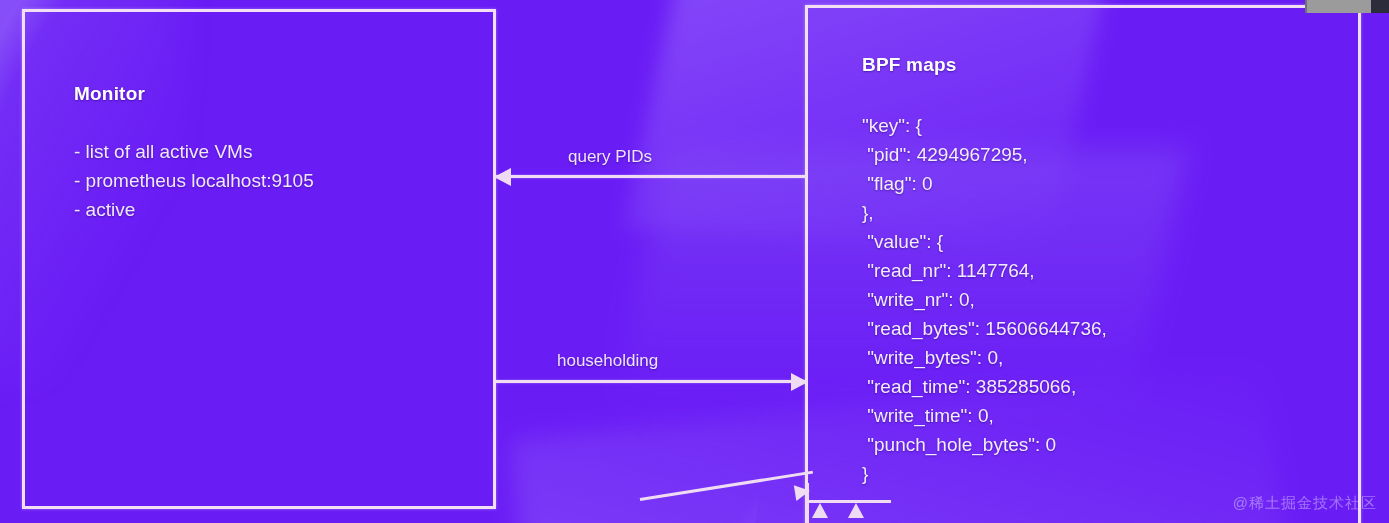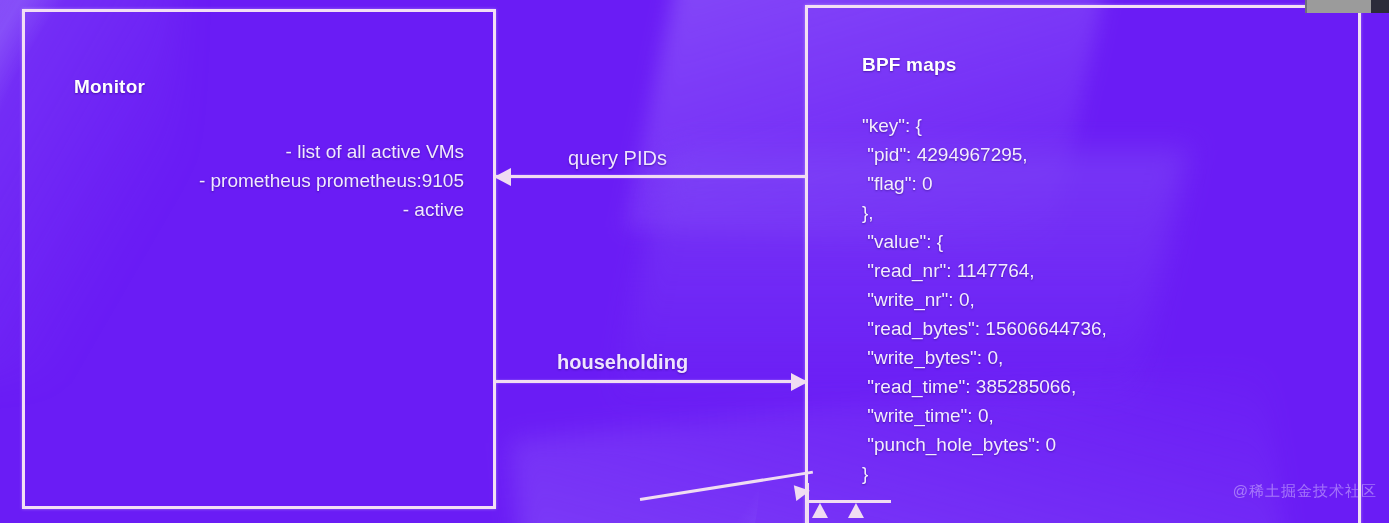--- a/index.html
+++ b/index.html
@@ -80,28 +80,27 @@
 
   .box-title{
     position:absolute;
     color:#ffffff;
     font-weight:bold;
     font-size:19px;
     letter-spacing:.2px;
     text-shadow:0 1px 2px rgba(40,0,110,.55);
     white-space:nowrap;
   }
-  #monitor-title{ left:74px; top:76px; }
+  #monitor-title{ left:74px; top:83px; }
   #bpfmaps-title{ left:862px; top:54px; }
 
   .bullet-list{
     position:absolute;
     left:74px; top:137px;
     width:390px;
-    text-align:right;
   }
   .bullet-item{
     color:#f0e8ff;
     font-size:19px;
     line-height:29px;
     white-space:nowrap;
     text-shadow:0 1px 2px rgba(40,0,110,.5);
   }
 
   .json-block{
@@ -138,26 +137,26 @@
     border-right:17px solid #f0dcf2;
   }
   #arrowhead-house{
     left:791px; top:373px;
     border-left:17px solid #f0dcf2;
   }
 
   .arrow-label{
     position:absolute;
     color:#efe4ff;
-    font-size:20px;
+    font-size:17px;
     white-space:nowrap;
     text-shadow:0 1px 2px rgba(40,0,110,.5);
   }
   #label-query{ left:568px; top:147px; }
-  #label-house{ left:557px; top:351px;font-weight:bold; }
+  #label-house{ left:557px; top:351px; }
 
   
   #bottom-stem{
     position:absolute;
     left:806px; top:483px;
     width:3px; height:40px;
     background:#f0dcf2;
   }
   #bottom-bar{
     position:absolute;
@@ -188,21 +187,21 @@
     width:0;height:0;
     border-top:8px solid transparent;
     border-bottom:8px solid transparent;
     border-left:15px solid #f0dcf2;
     transform:rotate(-9deg);
   }
 
   
   #watermark{
     position:absolute;
-    right:12px; bottom:22px;
+    right:12px; bottom:10px;
     color:rgba(232,220,255,.45);
     font-size:15px;
     letter-spacing:1px;
     white-space:nowrap;
   }
 
   
   #player-chrome{
     position:absolute;
     right:0; top:0;
@@ -229,21 +228,21 @@
     <div class="band-left"></div>
     <div class="band-top"></div>
     <div class="band-mid"></div>
     <div class="band-bot"></div>
   </div>
 
   <div id="monitor-box" class="flow-box"></div>
   <div id="monitor-title" class="box-title">Monitor</div>
   <div class="bullet-list">
     <div class="bullet-item">- list of all active VMs</div>
-    <div class="bullet-item">- prometheus prometheus:9105</div>
+    <div class="bullet-item">- prometheus localhost:9105</div>
     <div class="bullet-item">- active</div>
   </div>
 
   <div id="bpfmaps-box" class="flow-box"></div>
   <div id="bpfmaps-title" class="box-title">BPF maps</div>
   <div class="json-block">
     <div class="json-line">"key": {</div>
     <div class="json-line"> "pid": 4294967295,</div>
     <div class="json-line"> "flag": 0</div>
     <div class="json-line">},</div>

